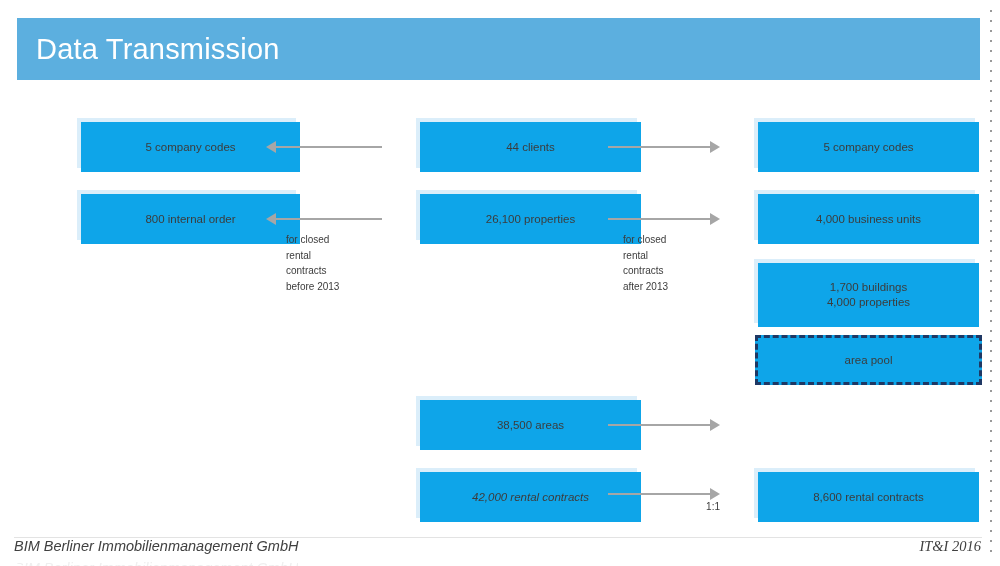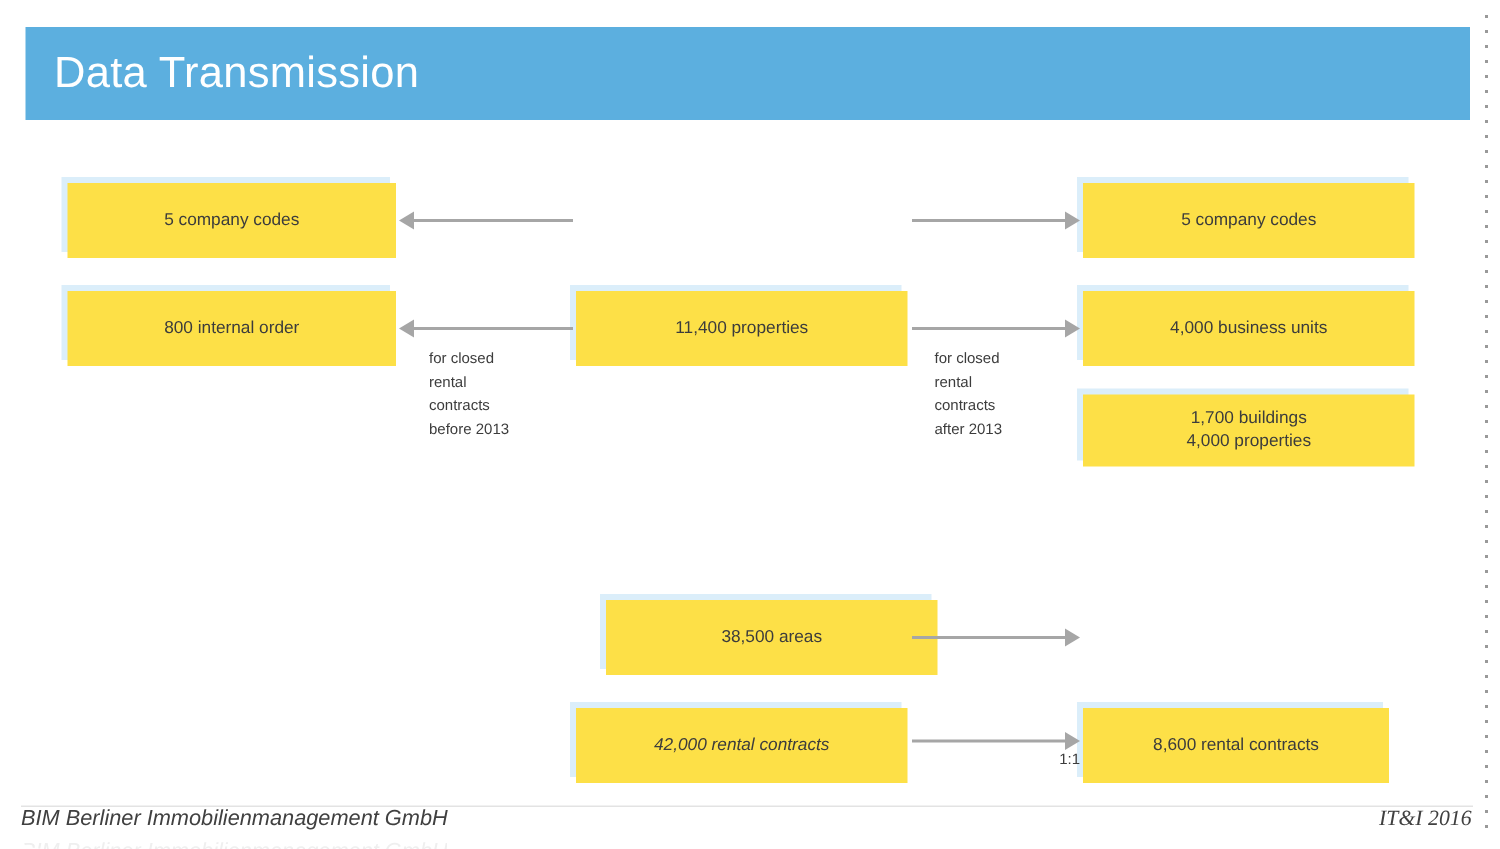--- a/index.html
+++ b/index.html
@@ -40,31 +40,32 @@
     color: #ffffff;
     font-size: 29px;
     font-weight: 400;
     letter-spacing: 0.2px;
     white-space: nowrap;
   }
 
   
   .node {
     position: absolute;
-    background: #fde047;
+    background: #0ea5e9;
     box-shadow: -4px -4px 0 0 #dbeefa;
     display: flex;
     align-items: center;
     justify-content: center;
     text-align: center;
     color: #3c3c3c;
     font-size: 11.5px;
     line-height: 15px;
     box-sizing: border-box;
     padding: 2px 6px;
+    margin-left: 36px;
   }
   .node.dashed {
     border: 3px dashed #1f3864;
     box-shadow: none;
   }
   .node-label {
     white-space: pre-line;
     display: block;
   }
 
@@ -153,40 +154,43 @@
 
 <div id="slide">
 
   <div class="title-bar"></div>
   <div class="title-text">Data Transmission</div>
 
   <div class="node" style="left:45px; top:122px; width:219px; height:50px;">
     <span class="node-label">5 company codes</span>
   </div>
 
+  <div class="node" style="left:384px; top:122px; width:221px; height:50px;">
+    <span class="node-label">44 clients</span>
+  </div>
 
   <div class="node" style="left:722px; top:122px; width:221px; height:50px;">
     <span class="node-label">5 company codes</span>
   </div>
 
   <div class="arrow left" style="left:266px; top:141px; width:116px;">
     <span class="shaft"></span>
       <span class="head"></span>
   </div>
   <div class="arrow right" style="left:608px; top:141px; width:112px;">
     <span class="shaft"></span>
       <span class="head"></span>
   </div>
 
   <div class="node" style="left:45px; top:194px; width:219px; height:50px;">
     <span class="node-label">800 internal order</span>
   </div>
 
   <div class="node" style="left:384px; top:194px; width:221px; height:50px;">
-    <span class="node-label">11,400 properties</span>
+    <span class="node-label">26,100 properties</span>
   </div>
 
   <div class="node" style="left:722px; top:194px; width:221px; height:50px;">
     <span class="node-label">4,000 business units</span>
   </div>
 
   <div class="arrow left" style="left:266px; top:213px; width:116px;">
     <span class="shaft"></span>
       <span class="head"></span>
   </div>
@@ -197,41 +201,44 @@
 
   <div class="annotation" style="left:286px; top:232px; width:95px;">for closed
 rental
 contracts
 before 2013</div>
   <div class="annotation" style="left:623px; top:232px; width:95px;">for closed
 rental
 contracts
 after 2013</div>
 
-  <div class="node" style="left:722px; top:263px; width:221px; height:48px;">
+  <div class="node" style="left:722px; top:263px; width:221px; height:64px;">
     <span class="node-label">1,700 buildings
 4,000 properties</span>
   </div>
 
-
-  <div class="node" style="left:404px; top:400px; width:221px; height:50px;">
+  <div class="node dashed" style="left:719px; top:335px; width:227px; height:50px;">
+    <span class="node-label">area pool</span>
+  </div>
+
+  <div class="node" style="left:384px; top:400px; width:221px; height:50px;">
     <span class="node-label">38,500 areas</span>
   </div>
 
 
   <div class="arrow right" style="left:608px; top:419px; width:112px;">
     <span class="shaft"></span>
       <span class="head"></span>
   </div>
 
   <div class="node" style="left:384px; top:472px; width:221px; height:50px;font-style:italic;">
     <span class="node-label">42,000 rental contracts</span>
   </div>
 
-  <div class="node" style="left:722px; top:472px; width:204px; height:50px;">
+  <div class="node" style="left:722px; top:472px; width:221px; height:50px;">
     <span class="node-label">8,600 rental contracts</span>
   </div>
 
   <div class="arrow right" style="left:608px; top:488px; width:112px;">
     <span class="shaft"></span>
       <span class="head"></span>
   </div>
 
   <div class="annotation center" style="left:608px; top:499px; width:112px;">1:1</div>
 

